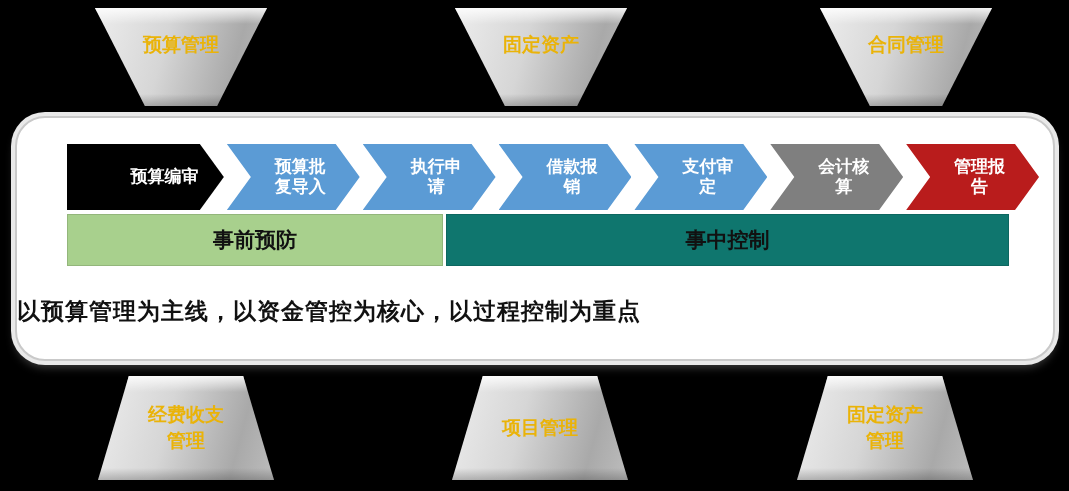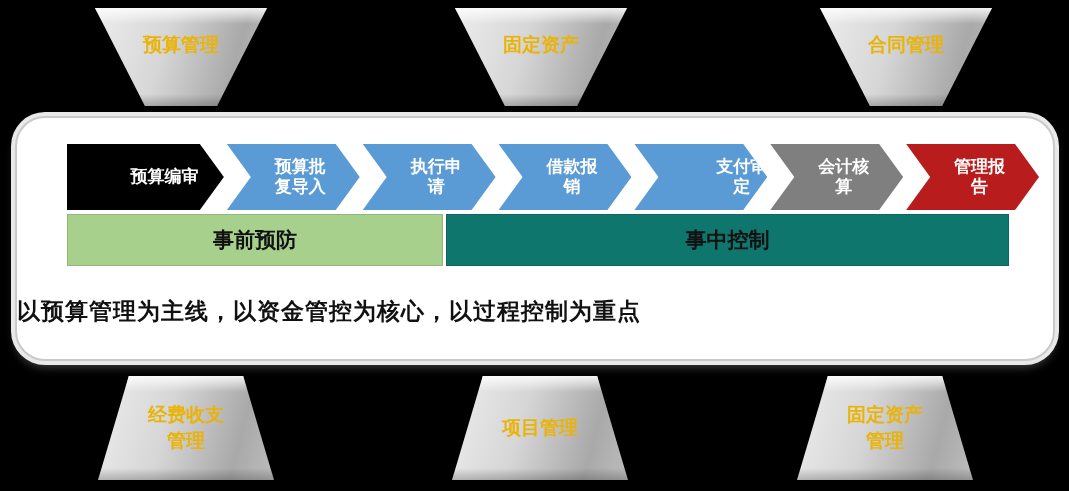--- a/index.html
+++ b/index.html
@@ -125,21 +125,21 @@
 复导入</span>
       </div>
       <div class="chev" style="background: rgb(91, 155, 213);">
         <span>执行申
 请</span>
       </div>
       <div class="chev" style="background: rgb(91, 155, 213);">
         <span>借款报
 销</span>
       </div>
-      <div class="chev" style="background: rgb(91, 155, 213); justify-content: flex-end;">
+      <div class="chev" style="background: rgb(91, 155, 213);">
         <span>支付审
 定</span>
       </div>
       <div class="chev" style="background: rgb(127, 127, 127);">
         <span>会计核
 算</span>
       </div>
       <div class="chev" style="background: #b91c1c;">
         <span>管理报
 告</span>

